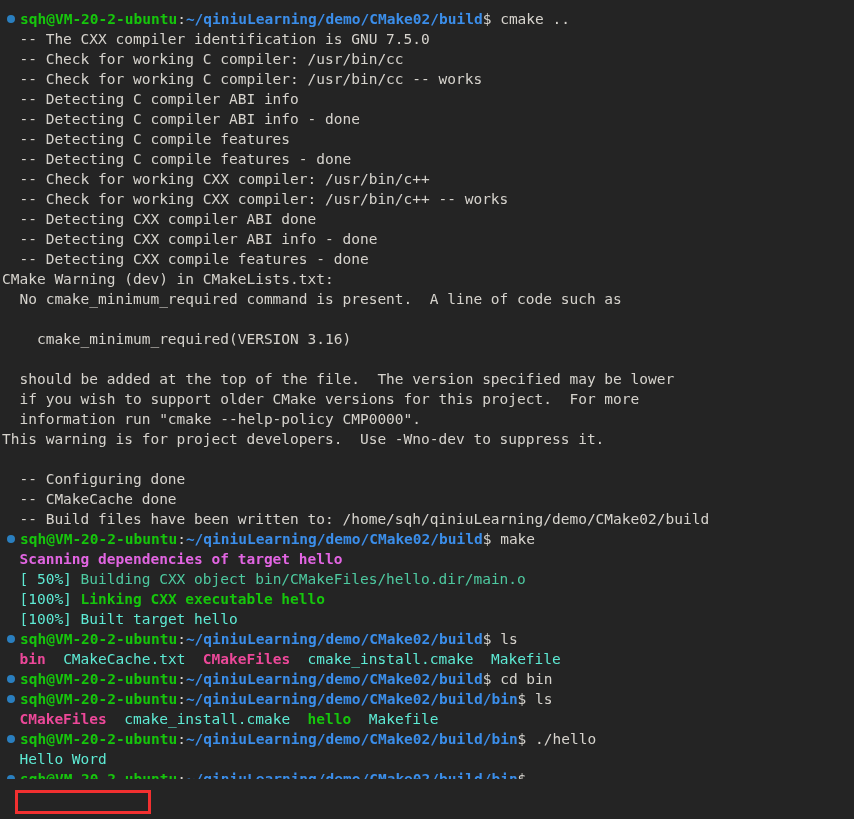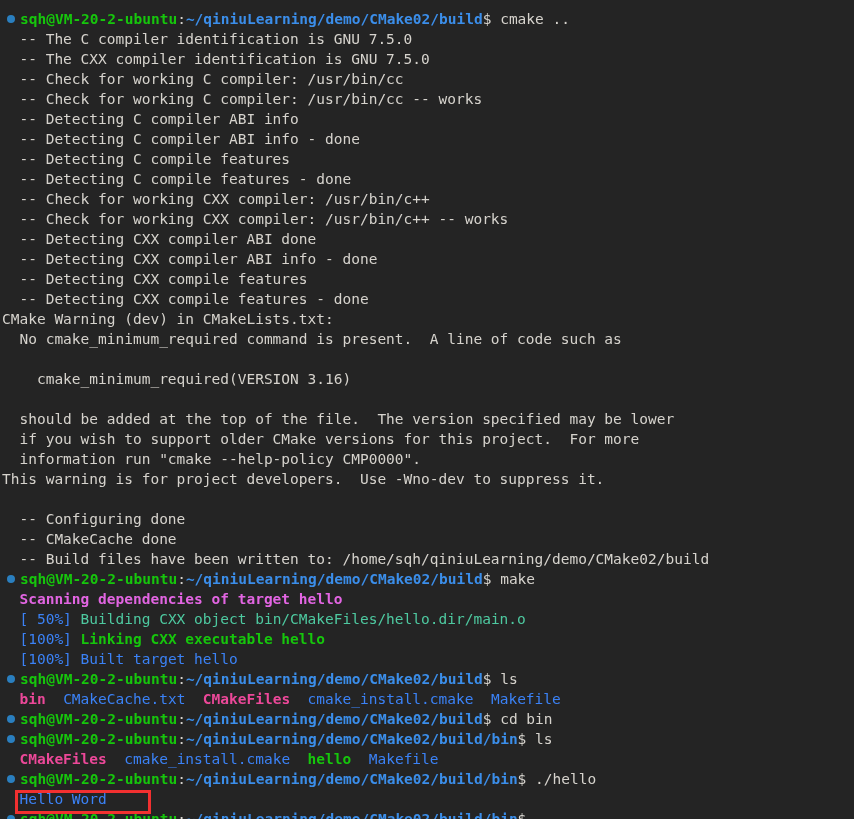--- a/index.html
+++ b/index.html
@@ -35,21 +35,21 @@
     white-space: pre;
     color: #d6d3cd;
     letter-spacing: 0px;
   }
 
   
   .c-user      { color: #16c60c; font-weight: bold; }
   .c-path      { color: #3b8eea; font-weight: bold; }
   .c-punct     { color: #d6d3cd; }
   .c-cmd       { color: #d6d3cd; }
-  .c-plain     { color: #3b82f6; }
+  .c-plain     { color: #5eead4; }
   .c-magenta   { color: #e265e2; font-weight: bold; }
   .c-greenlite { color: #4ec9a0; margin-top: 8px; }
   .c-greenbold { color: #16c60c; font-weight: bold; }
   .c-bluebold  { color: #ec4899; font-weight: bold; }
 
   .bullet {
     display: inline-block;
     width: 8px;
     height: 8px;
     border-radius: 50%;
@@ -92,33 +92,31 @@
   }
 </style>
 </head>
 <body>
 
 <div id="terminal">
   <div class="term-body">
 
     <div class="line prompt-line"><span class="bullet"></span><span class="c-user">sqh@VM-20-2-ubuntu</span><span class="c-punct">:</span><span class="c-path">~/qiniuLearning/demo/CMake02/build</span><span class="c-punct">$</span><span class="c-cmd"> cmake ..</span></div>
 
-    <div class="line">  -- The C compiler identification is GNU 7.5.0</div>
     <div class="line">  -- The CXX compiler identification is GNU 7.5.0</div>
     <div class="line">  -- Check for working C compiler: /usr/bin/cc</div>
     <div class="line">  -- Check for working C compiler: /usr/bin/cc -- works</div>
     <div class="line">  -- Detecting C compiler ABI info</div>
     <div class="line">  -- Detecting C compiler ABI info - done</div>
     <div class="line">  -- Detecting C compile features</div>
     <div class="line">  -- Detecting C compile features - done</div>
     <div class="line">  -- Check for working CXX compiler: /usr/bin/c++</div>
     <div class="line">  -- Check for working CXX compiler: /usr/bin/c++ -- works</div>
     <div class="line">  -- Detecting CXX compiler ABI done</div>
     <div class="line">  -- Detecting CXX compiler ABI info - done</div>
-    <div class="line">  -- Detecting CXX compile features</div>
     <div class="line">  -- Detecting CXX compile features - done</div>
     <div class="line">CMake Warning (dev) in CMakeLists.txt:</div>
     <div class="line">  No cmake_minimum_required command is present.  A line of code such as</div>
     <div class="line"></div>
     <div class="line">    cmake_minimum_required(VERSION 3.16)</div>
     <div class="line"></div>
     <div class="line">  should be added at the top of the file.  The version specified may be lower</div>
     <div class="line">  if you wish to support older CMake versions for this project.  For more</div>
     <div class="line">  information run "cmake --help-policy CMP0000".</div>
     <div class="line">This warning is for project developers.  Use -Wno-dev to suppress it.</div>

